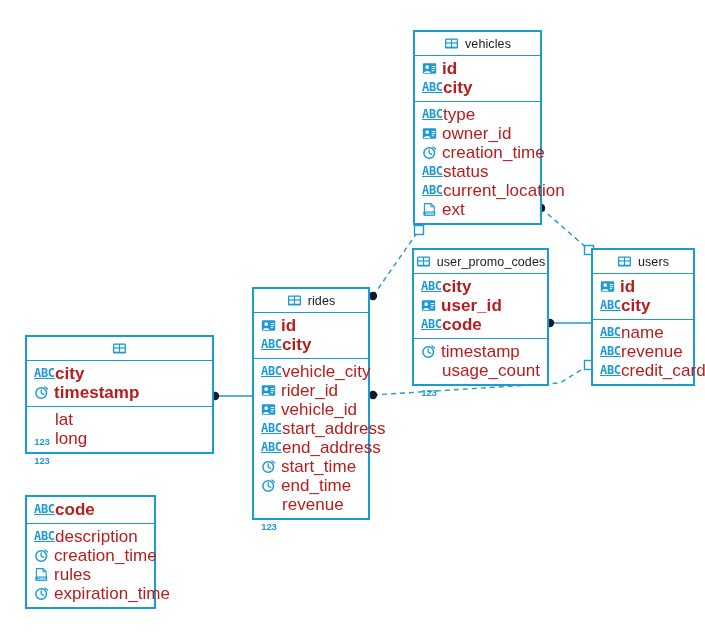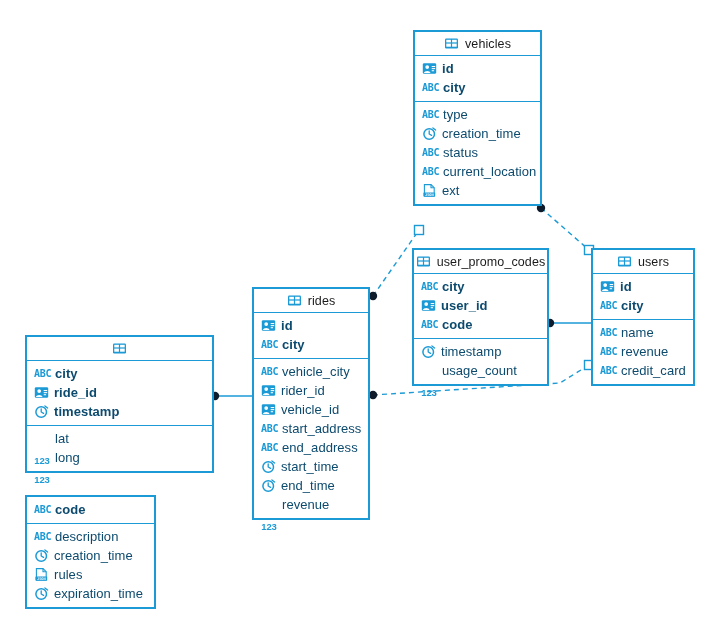--- a/index.html
+++ b/index.html
@@ -68,22 +68,22 @@
 
   .col-row {
     display: flex;
     align-items: center;
     gap: 5px;
     height: 19px;
     padding: 0 6px 0 7px;
     box-sizing: border-box;
   }
   .col-name {
-    font-size: 13px;
-    color: #0c4a6e;
+    font-size: 17px;
+    color: #b91c1c;
     white-space: nowrap;
     letter-spacing: 0.05px;
   }
   .col-row.pk .col-name {
     font-weight: bold;
   }
 
   .icon {
     width: 15px;
     height: 15px;
@@ -91,28 +91,29 @@
     display: block;
   }
 
   
   .ic-table, .ic-id, .ic-abc, .ic-clock, .ic-num, .ic-json {
     position: relative;
   }
 
   .ic-abc {
     font-family: "DejaVu Sans Mono", monospace;
-    font-size: 10px;
+    font-size: 12px;
     font-weight: bold;
     color: #1b9ad6;
     line-height: 15px;
     letter-spacing: -0.3px;
     text-align: center;
     width: 16px;
     flex: 0 0 16px;
+    text-decoration: underline;
   }
   .ic-num {
     font-family: "Liberation Sans", sans-serif;
     font-size: 9.5px;
     font-weight: bold;
     color: #1b9ad6;
     line-height: 16px;
     letter-spacing: -0.2px;
     text-align: center;
     width: 16px;
@@ -180,20 +181,31 @@
             <span class="col-name">city</span>
           </div>
         </div>
         <div class="col-group">
           <div class="col-row">
             <span class="icon ic-abc">ABC</span>
             <span class="col-name">type</span>
           </div>
           <div class="col-row">
             <span class="icon"><svg width="15" height="15" viewBox="0 0 15 15">
+                <rect x="0.8" y="2.2" width="13.4" height="10.6" rx="1.4" fill="#1b9ad6"></rect>
+                <circle cx="5.2" cy="6.1" r="1.85" fill="#ffffff"></circle>
+                <path d="M1.9 12.0 C2.3 9.3 8.1 9.3 8.5 12.0 Z" fill="#ffffff"></path>
+                <rect x="9.7" y="5.0" width="3.5" height="1.05" fill="#ffffff"></rect>
+                <rect x="9.7" y="7.1" width="3.5" height="1.05" fill="#ffffff"></rect>
+                <rect x="9.7" y="9.2" width="2.4" height="1.05" fill="#ffffff"></rect>
+              </svg></span>
+            <span class="col-name">owner_id</span>
+          </div>
+          <div class="col-row">
+            <span class="icon"><svg width="15" height="15" viewBox="0 0 15 15">
                 <circle cx="7.2" cy="8.0" r="5.3" fill="none" stroke="#1b9ad6" stroke-width="1.5"></circle>
                 <path d="M7.2 4.8 L7.2 8.0 L9.6 9.4" fill="none" stroke="#1b9ad6" stroke-width="1.3" stroke-linecap="round"></path>
                 <path d="M10.9 2.0 L13.6 4.0" fill="none" stroke="#1b9ad6" stroke-width="1.3" stroke-linecap="round"></path>
               </svg></span>
             <span class="col-name">creation_time</span>
           </div>
           <div class="col-row">
             <span class="icon ic-abc">ABC</span>
             <span class="col-name">status</span>
           </div>
@@ -397,31 +409,20 @@
               <rect x="8.1" y="7.6" width="4.6" height="3.1" fill="#ffffff"></rect>
             </svg></span>
         </div>
         <div class="col-group keys">
           <div class="col-row pk">
             <span class="icon ic-abc">ABC</span>
             <span class="col-name">city</span>
           </div>
           <div class="col-row pk">
             <span class="icon"><svg width="15" height="15" viewBox="0 0 15 15">
-                <rect x="0.8" y="2.2" width="13.4" height="10.6" rx="1.4" fill="#1b9ad6"></rect>
-                <circle cx="5.2" cy="6.1" r="1.85" fill="#ffffff"></circle>
-                <path d="M1.9 12.0 C2.3 9.3 8.1 9.3 8.5 12.0 Z" fill="#ffffff"></path>
-                <rect x="9.7" y="5.0" width="3.5" height="1.05" fill="#ffffff"></rect>
-                <rect x="9.7" y="7.1" width="3.5" height="1.05" fill="#ffffff"></rect>
-                <rect x="9.7" y="9.2" width="2.4" height="1.05" fill="#ffffff"></rect>
-              </svg></span>
-            <span class="col-name">ride_id</span>
-          </div>
-          <div class="col-row pk">
-            <span class="icon"><svg width="15" height="15" viewBox="0 0 15 15">
                 <circle cx="7.2" cy="8.0" r="5.3" fill="none" stroke="#1b9ad6" stroke-width="1.5"></circle>
                 <path d="M7.2 4.8 L7.2 8.0 L9.6 9.4" fill="none" stroke="#1b9ad6" stroke-width="1.3" stroke-linecap="round"></path>
                 <path d="M10.9 2.0 L13.6 4.0" fill="none" stroke="#1b9ad6" stroke-width="1.3" stroke-linecap="round"></path>
               </svg></span>
             <span class="col-name">timestamp</span>
           </div>
         </div>
         <div class="col-group">
           <div class="col-row">
             <span class="icon ic-num">123</span>

